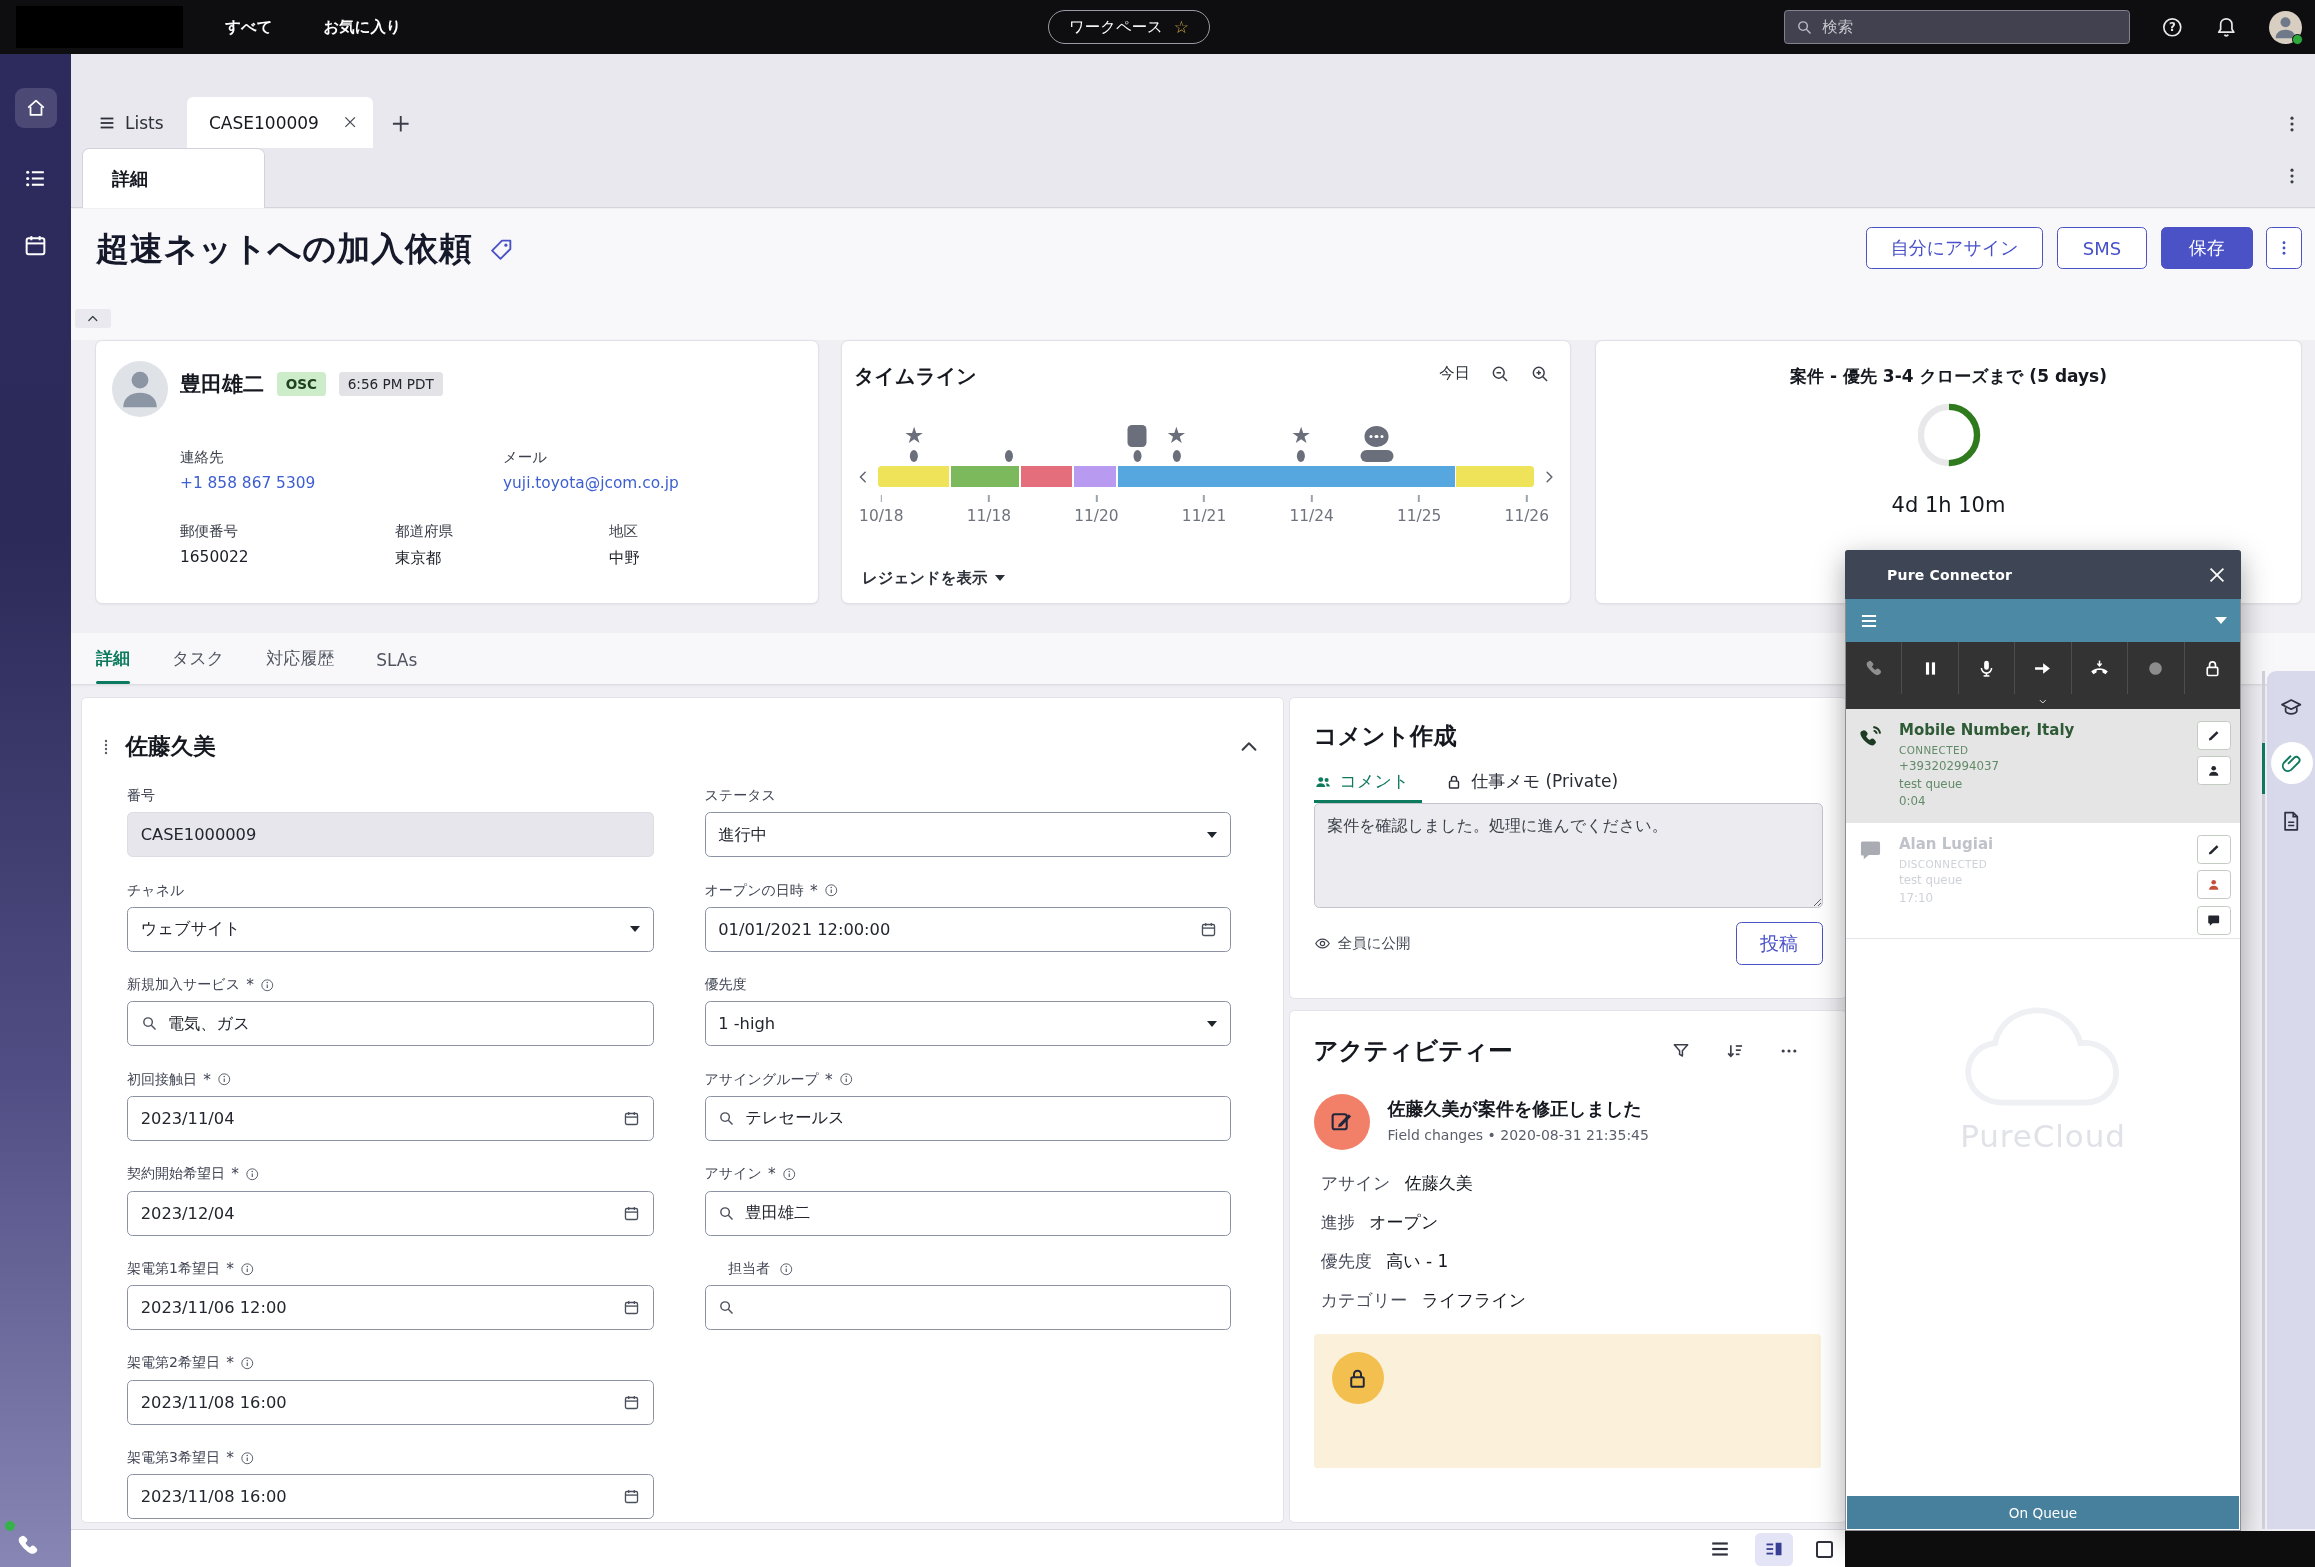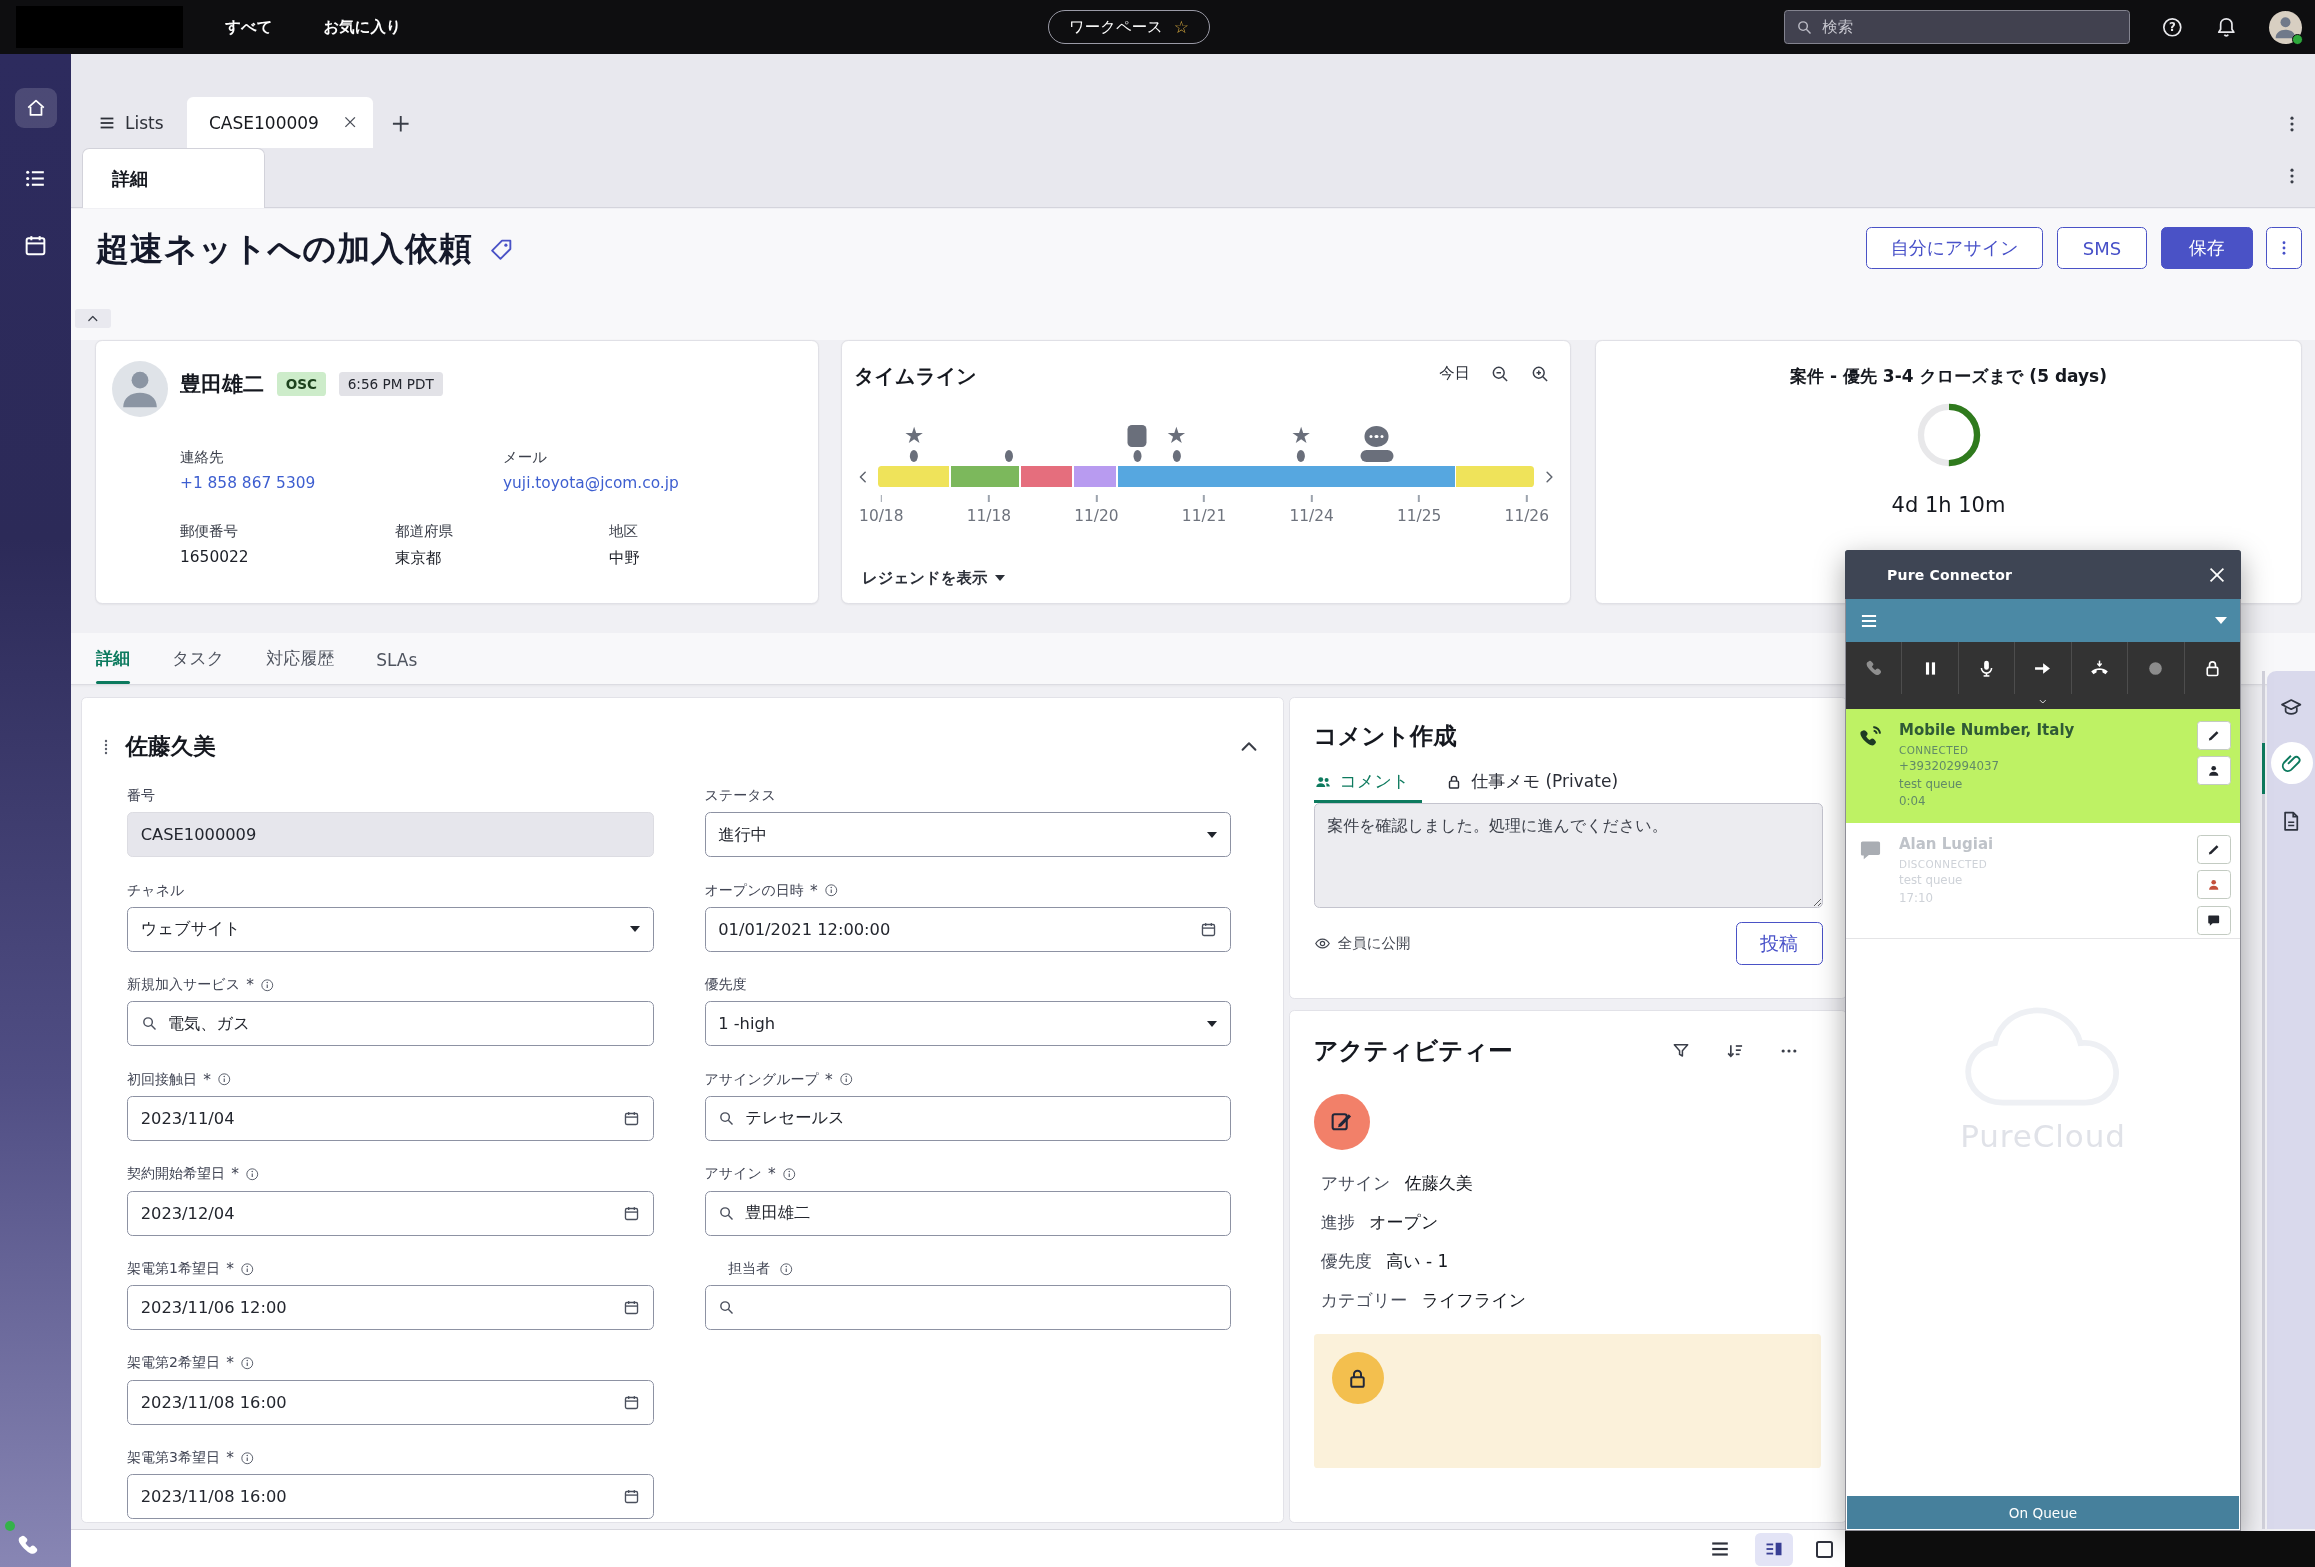--- a/index.html
+++ b/index.html
@@ -242,21 +242,21 @@
                   border-right:6.3px solid transparent; border-top:7.2px solid #fff; cursor:pointer; }
   .pc-tools { height:52px; background:#333; display:flex; flex:none; }
   .pc-tool { flex:1; display:flex; align-items:center; justify-content:center; border-right:0.9px solid #4d4d4d;
              cursor:pointer; }
   .pc-tool:last-child { border-right:none; }
   .pc-tool svg { width:21px; height:21px; color:#fff; }
   .pc-tool.dim svg { color:#8f8f8f; }
   .pc-vrow { height:15.4px; background:#333; display:flex; align-items:center; justify-content:center; flex:none; }
   .pc-vrow svg { width:13.6px; height:9px; color:#fff; }
   .call { position:relative; padding:11.8px 11px; flex:none; }
-  .call.green { background:#bef264; height:114px; }
+  .call.green { background:#e5e5e5; height:114px; }
   .call.grey { background:#fff; height:116px; border-bottom:0.9px solid #e4e4e6; }
   .call-ico { position:absolute; left:11px; top:13.6px; width:27px; height:27px; }
   .call.green .call-ico { color:#1d3b24; }
   .call.grey .call-ico { color:#a9adb3; }
   .call-texts { margin-left:42px; }
   .call-name { font-size:15px; font-weight:600; }
   .call.green .call-name { color:#2f5a36; }
   .call.grey .call-name { color:#bfc3c9; }
   .call-line { font-size:11.8px; margin-top:3.6px; }
   .call-status { font-size:10.4px; letter-spacing:0.4px; margin-top:4.5px; }
@@ -949,20 +949,24 @@
       <svg viewBox="0 0 22 22" width="20" height="20">
           <use href="#i-dotsh"></use>
         </svg>
     </div>
   </div>
   <div class="act-item">
     <div class="act-circle coral">
       <svg viewBox="0 0 28 28" width="25" height="25">
           <use href="#i-editbox"></use>
         </svg>
+    </div>
+    <div>
+      <div class="act-title">佐藤久美が案件を修正しました</div>
+      <div class="act-meta">Field changes  •  2020-08-31 21:35:45</div>
     </div>
   </div>
   <div class="act-fields">
     <div class="act-frow">
       <span class="k">アサイン</span>
         <span class="v">佐藤久美</span>
     </div>
     <div class="act-frow">
       <span class="k">進捗</span>
         <span class="v">オープン</span>

